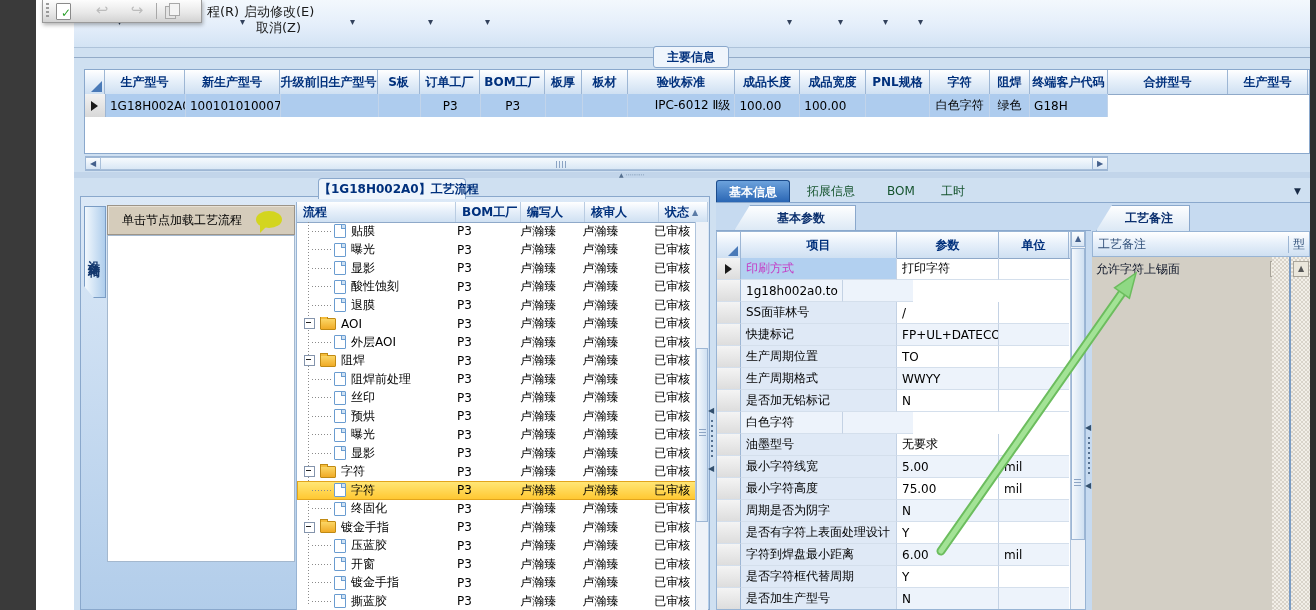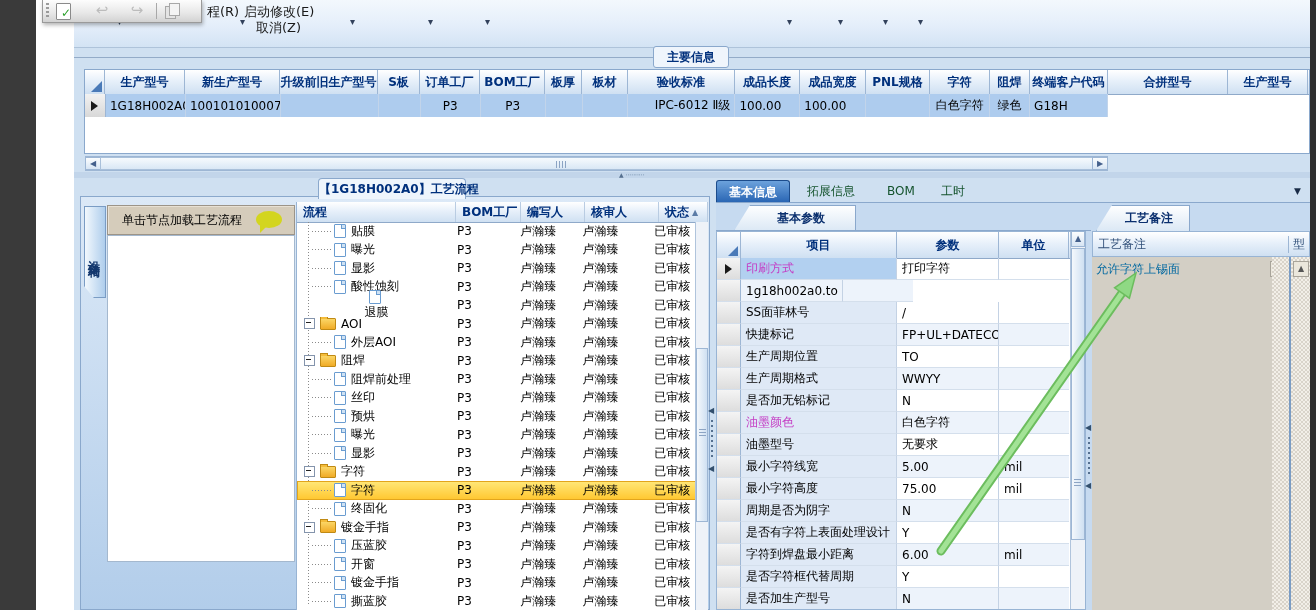--- a/index.html
+++ b/index.html
@@ -124,21 +124,21 @@
   
   #notes-header{left:1092px;top:231px;width:218px;height:26px;background:linear-gradient(#ffffff,#e7f0fa 45%,#cfe0f2);border:1px solid #98b4d4;display:flex;align-items:center;color:#32517a;}
   #notes-h1{padding-left:5px;width:190px;overflow:hidden;white-space:nowrap;}
   #notes-h2{border-left:1px solid #9db6d4;padding-left:4px;overflow:hidden;white-space:nowrap;}
   #notes-body{left:1092px;top:257px;width:218px;height:353px;background:#d3cfc5;}
   .chk{background-color:#f2efe8;background-image:linear-gradient(45deg,#d9d4ca 25%,transparent 25%,transparent 75%,#d9d4ca 75%),linear-gradient(45deg,#d9d4ca 25%,transparent 25%,transparent 75%,#d9d4ca 75%);background-size:4px 4px;background-position:0 0,2px 2px;}
   #notes-track1{position:absolute;left:180px;top:0;width:17px;height:100%;}
   #notes-vline{position:absolute;left:197px;top:0;width:2px;height:100%;background:#7a9cc4;}
   #notes-col2{position:absolute;left:199px;top:0;width:19px;height:100%;}
   .note-btn{position:absolute;width:14px;height:14px;background:#ebe7dc;border:1px solid #a8a49a;color:#555;font-size:8px;text-align:center;line-height:13px;}
-  #note-text{position:absolute;left:4px;top:4px;color:#0369a1;}
+  #note-text{position:absolute;left:4px;top:4px;color:#0f172a;}
 
   
   #arrow-svg{position:absolute;left:0;top:0;width:1316px;height:610px;pointer-events:none;z-index:40;}
 </style>
 </head>
 <body>
 
 <div id="screen">
 
   <div class="abs" id="app-bg"></div>
@@ -297,21 +297,21 @@
             <div class="hdots"></div>
             <div class="doc"></div>
             <div class="t-label">酸性蚀刻</div>
           </div>
           <div class="tc" style="width: 65px;">P3</div>
           <div class="tc" style="width: 64px;">卢瀚臻</div>
           <div class="tc" style="width: 74px;">卢瀚臻</div>
           <div class="tc" style="width: 49px;">已审核</div>
         </div>
         <div class="t-row">
-          <div class="tc tc1" style="width: 159px; flex-direction: column;">
+          <div class="tc tc1" style="width: 159px;">
             <div class="hdots"></div>
             <div class="doc"></div>
             <div class="t-label">退膜</div>
           </div>
           <div class="tc" style="width: 65px;">P3</div>
           <div class="tc" style="width: 64px;">卢瀚臻</div>
           <div class="tc" style="width: 74px;">卢瀚臻</div>
           <div class="tc" style="width: 49px;">已审核</div>
         </div>
         <div class="t-row">
@@ -564,21 +564,20 @@
           <div class="p-cell p-unit"></div>
         </div>
         <div class="p-row">
           <div class="p-cell p-sel"></div>
           <div class="p-cell p-item">是否加无铅标记</div>
           <div class="p-cell p-val">N</div>
           <div class="p-cell p-unit"></div>
         </div>
         <div class="p-row alt">
           <div class="p-cell p-sel"></div>
-          <div class="p-cell p-item pink">油墨颜色</div>
           <div class="p-cell p-val">白色字符</div>
           <div class="p-cell p-unit"></div>
         </div>
         <div class="p-row">
           <div class="p-cell p-sel"></div>
           <div class="p-cell p-item">油墨型号</div>
           <div class="p-cell p-val">无要求</div>
           <div class="p-cell p-unit"></div>
         </div>
         <div class="p-row alt">

